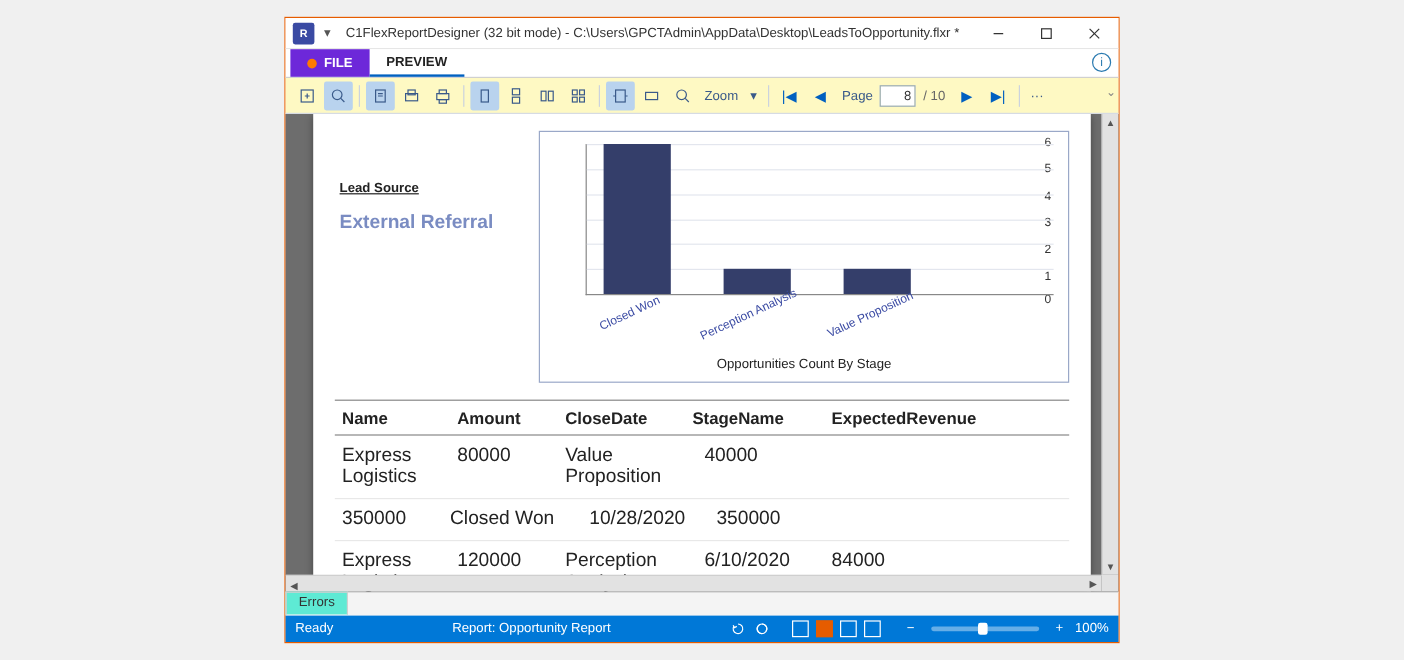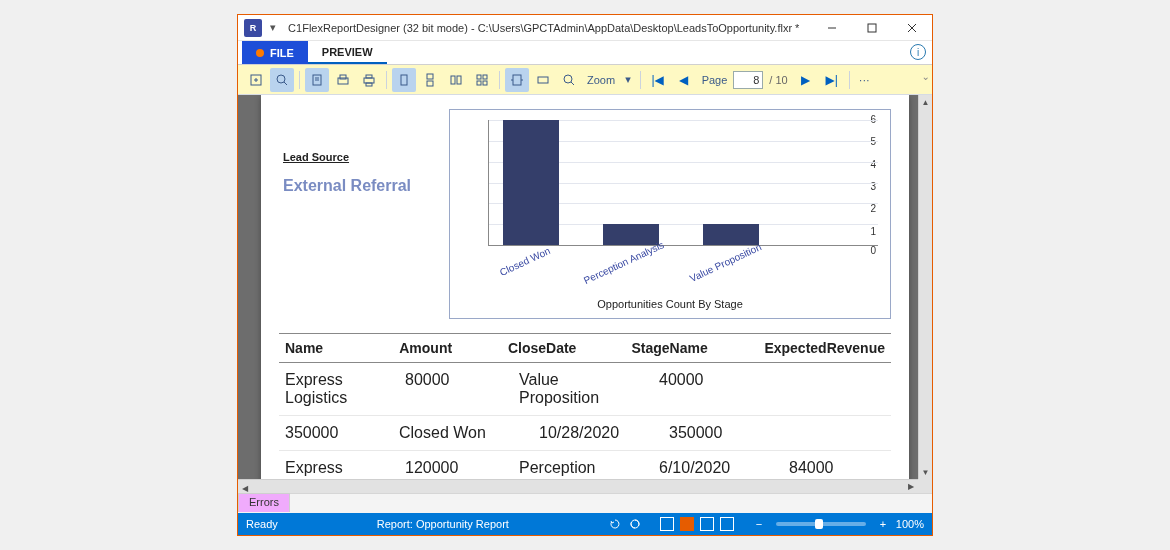--- a/index.html
+++ b/index.html
@@ -58,21 +58,21 @@
   }
   .tab {
     padding: 0 14px;
     display: inline-flex;
     align-items: center;
     font-size: 11px;
     font-weight: 600;
     color: #444;
   }
   .tab.file {
-    background: #1d4ed8;
+    background: #6d28d9;
     color: #fff;
   }
   .tab.file .dot { width: 8px; height: 8px; background: #ff7a00; border-radius: 50%; margin-right: 6px; }
   .tab.active {
     color: #222;
     border-bottom: 2px solid #0060c0;
   }
   .helpbtn {
     position: absolute;
     right: 6px;
@@ -216,21 +216,21 @@
     white-space: nowrap;
   }
   .xlabels { position: relative; height: 40px; margin-left: 30px; }
   .chartcaption { text-align: center; font-size: 11px; color: #222; margin-top: 2px; }
 
   .datatable {
     margin-top: 14px;
     width: 100%;
     border-top: 1px solid #888;
   }
-  .trow { display: flex; border-bottom: 1px solid #e8e8e8; gap: 24px; }
+  .trow { display: flex; border-bottom: 1px solid #e8e8e8; }
   .trow.hdr { border-bottom: 1px solid #888; }
   .tcell {
     padding: 8px 6px 8px 6px;
     font-size: 16px;
     color: #222;
   }
   .trow.hdr .tcell { font-size: 14px; font-weight: 700; padding-top: 6px; padding-bottom: 6px; }
   .c-name { width: 96px; }
   .c-amt { width: 90px; }
   .c-stage { width: 116px; }
@@ -242,21 +242,21 @@
     height: 20px;
     background: #f4f4f4;
     border-top: 1px solid #d6d6d6;
     display: flex;
     align-items: stretch;
   }
   .errors-tab {
     padding: 2px 10px;
     border: 1px solid #cfcfcf;
     border-bottom: none;
-    background: #f0abfc;
+    background: #5eead4;
     font-size: 11px;
     color: #333;
     position: relative;
     top: -1px;
   }
 
   
   .statusbar {
     height: 22px;
     background: #0078d7;

